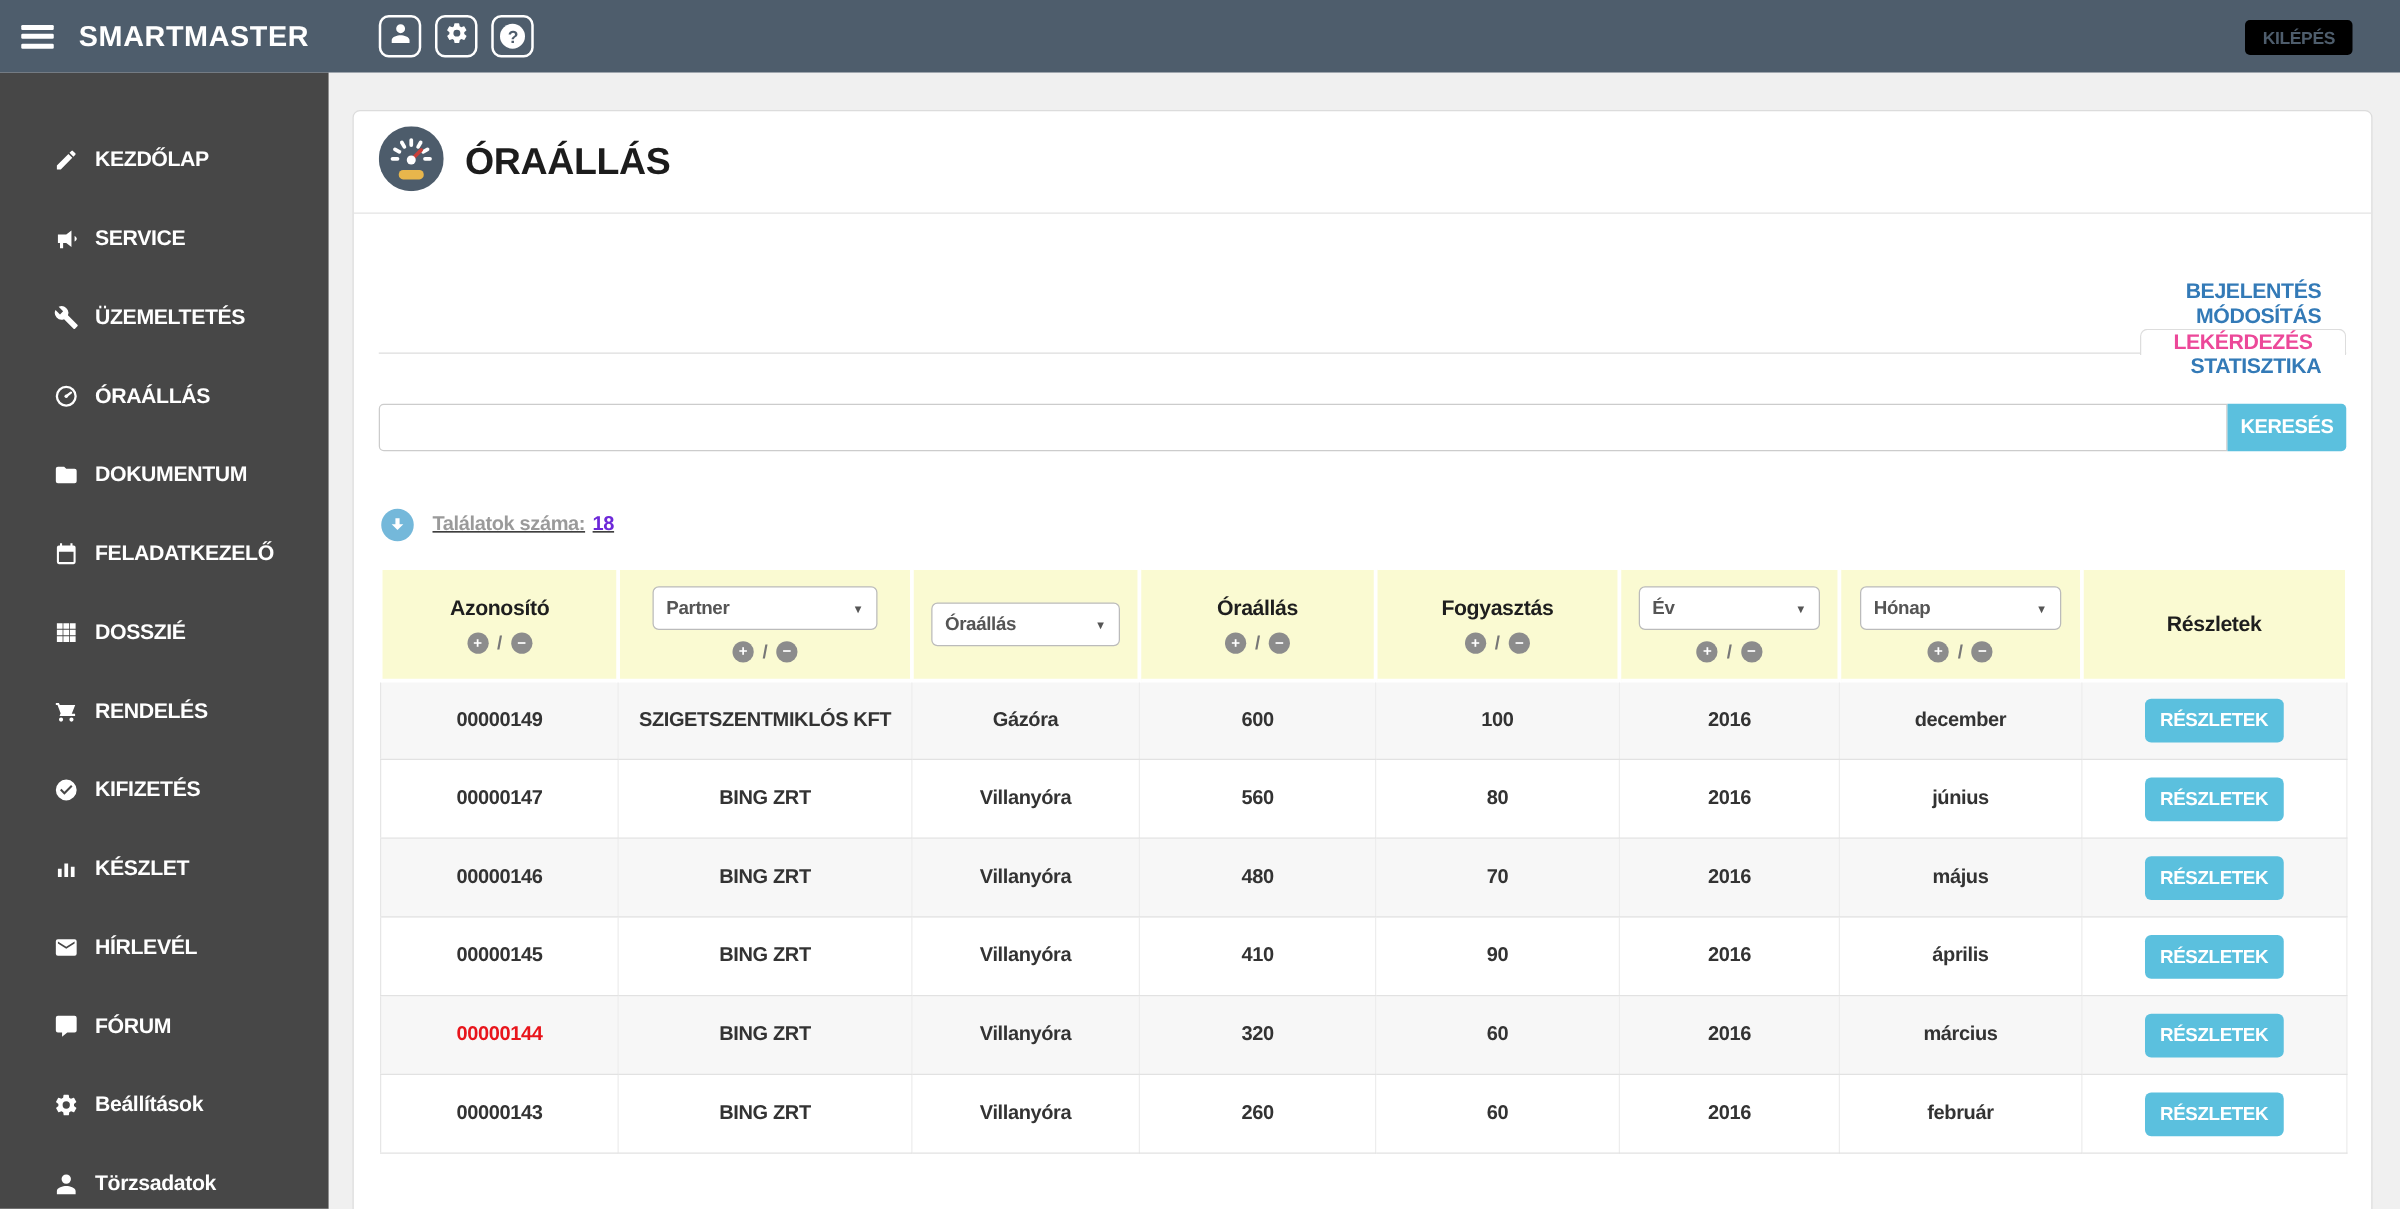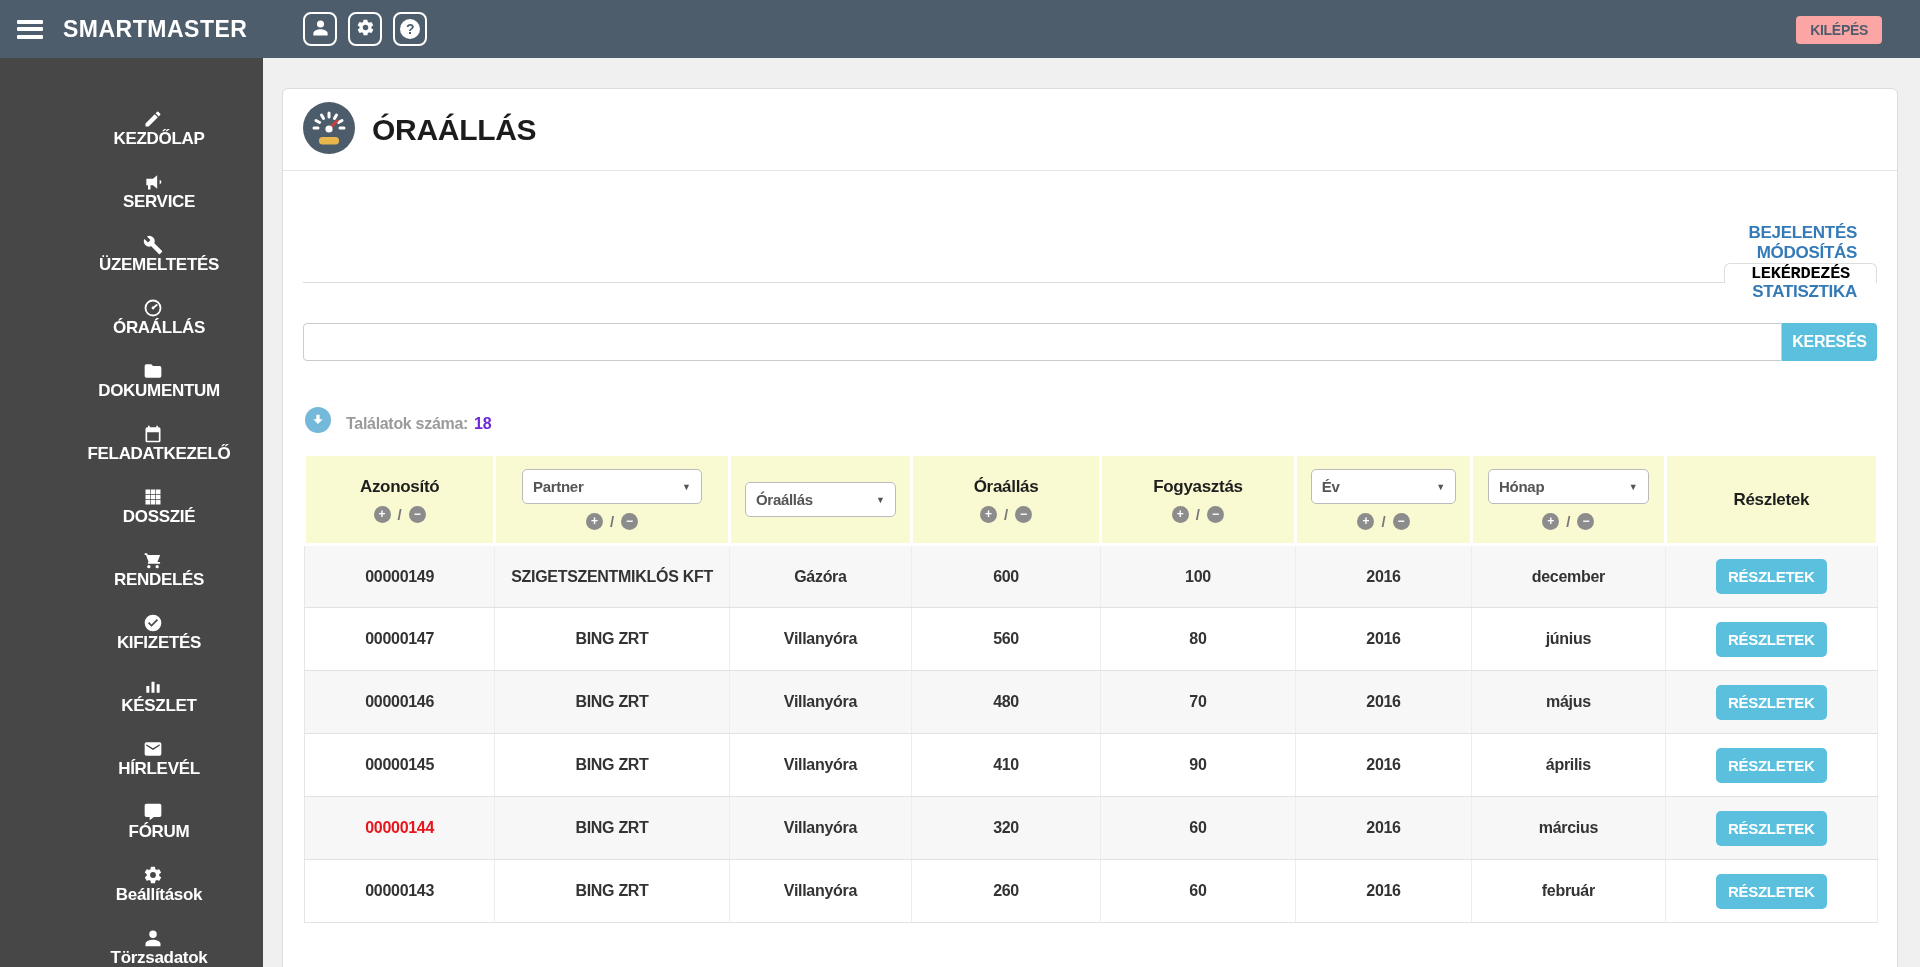--- a/index.html
+++ b/index.html
@@ -15,57 +15,57 @@
   .hamburger span { display:block; height:4px; background:#fff; border-radius:1px; }
   .brand { color:#fff; font-size:23px; font-weight:bold; margin-left:20px;
     letter-spacing:0.5px; }
   .top-icons { display:flex; gap:11px; margin-left:56px; }
   .top-icon-btn { width:34px; height:34px; border:2px solid #fff; border-radius:8px;
     display:flex; align-items:center; justify-content:center; cursor:pointer; }
   .help-circle { width:20px; height:20px; background:#fff; border-radius:50%;
     color:#4e5d6c; font-weight:bold; font-size:14px; display:flex;
     align-items:center; justify-content:center; }
   .logout-btn { position:absolute; right:38px; top:16px; height:28px; padding:0 14px;
-    background:#fca5a5; border:none; border-radius:4px; color:#4e5d6c;
+    background:#000000; border:none; border-radius:4px; color:#4e5d6c;
     font-weight:bold; font-size:14px; cursor:pointer; }
 
   
   .sidebar { position:absolute; left:0; top:58px; width:263px; height:909px;
     background:#474747; padding-top:50px; }
   .side-item { display:flex; align-items:center; height:40px; padding-left:42px;
-    margin-bottom:23px; cursor:pointer; color:#fff;flex-direction:column; }
+    margin-bottom:23px; cursor:pointer; color:#fff; }
   .side-item .s-icon { width:21px; height:21px; flex:0 0 21px; display:flex;
     align-items:center; justify-content:center; }
   .side-item .s-label { margin-left:13px; font-size:17px; font-weight:bold; }
 
   
   .main { position:absolute; left:263px; top:58px; right:0; bottom:0; background:#f0f0f0; }
   .panel { position:absolute; left:19px; top:30px; width:1616px; height:1200px;
     background:#fff; border:1px solid #dcdcdc; border-radius:6px; }
 
   .title-row { display:flex; align-items:center; height:82px; padding:0 20px;
     border-bottom:1px solid #e4e4e4; }
   .page-title { font-size:30px; font-weight:bold; color:#1c1c1c; margin-left:17px; }
 
   .tabs { display:flex; align-items:flex-end; margin:52px 20px 0 20px;
     border-bottom:1px solid #ddd; height:60px;flex-direction:column; }
   .tab { padding:0 20px; height:60px; display:flex; align-items:center;
     color:#337ab7; font-weight:bold; font-size:17px; cursor:pointer; }
   .tab.active { background:#fff; border:1px solid #ddd; border-bottom:none;
-    border-radius:6px 6px 0 0; color:#000000; padding:0 26px; margin-bottom:-1px;
-    position:relative;font-family:Liberation Mono, monospace; }
+    border-radius:6px 6px 0 0; color:#ec4899; padding:0 26px; margin-bottom:-1px;
+    position:relative; }
 
   .search-row { display:flex; margin:40px 20px 0 20px; height:38px;justify-content:center; }
   .search-input { flex:1; height:38px; border:1px solid #ccc;
     border-radius:4px 0 0 4px; padding:0 12px; font-size:15px; outline:none; }
   .search-btn { width:95px; height:38px; background:#5bc0de; color:#fff;
     border:none; border-radius:0 4px 4px 0; font-weight:bold; font-size:16px;
     cursor:pointer; }
 
-  .results-row { display:flex; align-items:flex-end; margin:46px 20px 0 22px; height:26px; }
+  .results-row { display:flex; align-items:center; margin:46px 20px 0 22px; height:26px;text-decoration:underline; }
   .results-icon { width:26px; height:26px; border-radius:50%; background:#74b8da;
     display:flex; align-items:center; justify-content:center; cursor:pointer; }
   .results-label { margin-left:15px; font-size:16px; font-weight:bold; color:#9a9a9a; }
   .results-count { margin-left:6px; font-size:16px; font-weight:bold; color:#6d28d9; }
 
   
   table.data { width:1576px; margin:20px 20px 0 20px; border-collapse:collapse;
     table-layout:fixed; border:1px solid #e6e6e6; }
   th.hd { background:#fafad2; border:3px solid #fff; height:90px;
     vertical-align:middle; text-align:center; font-size:16px; color:#222;

